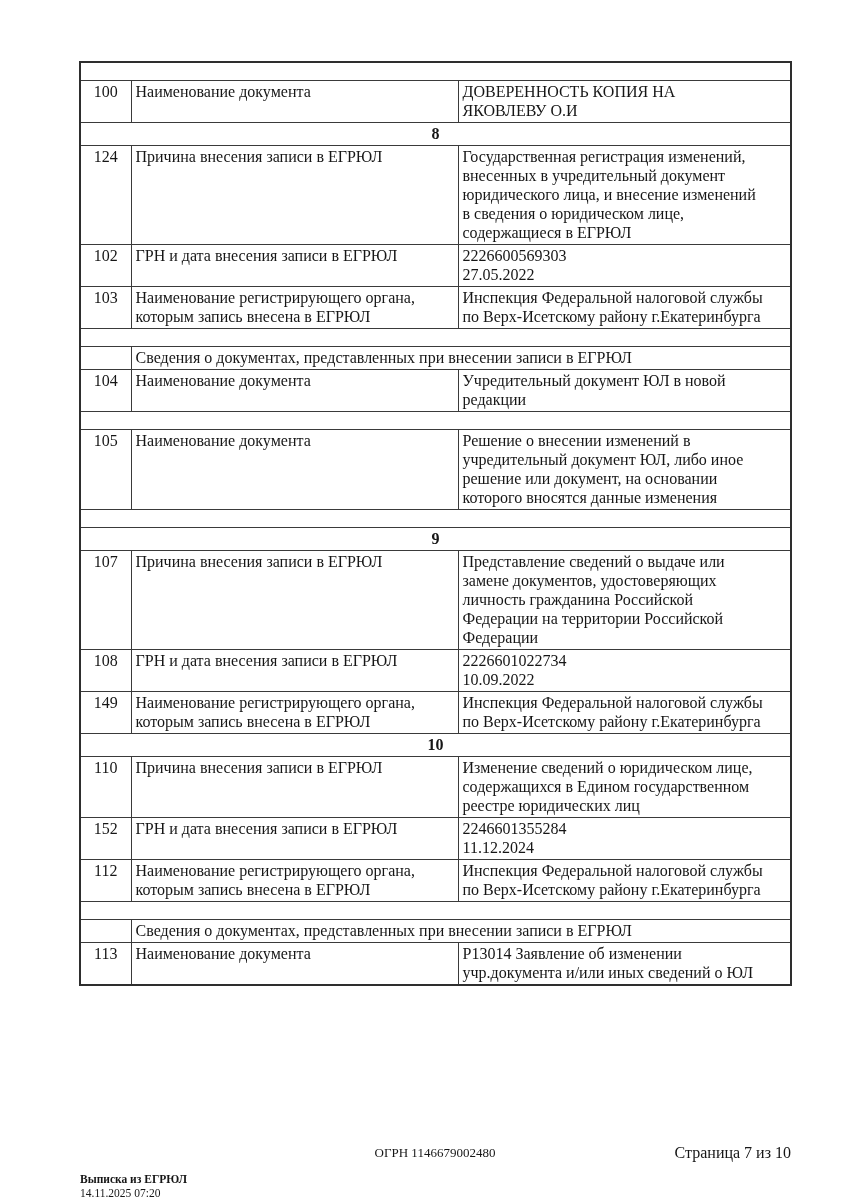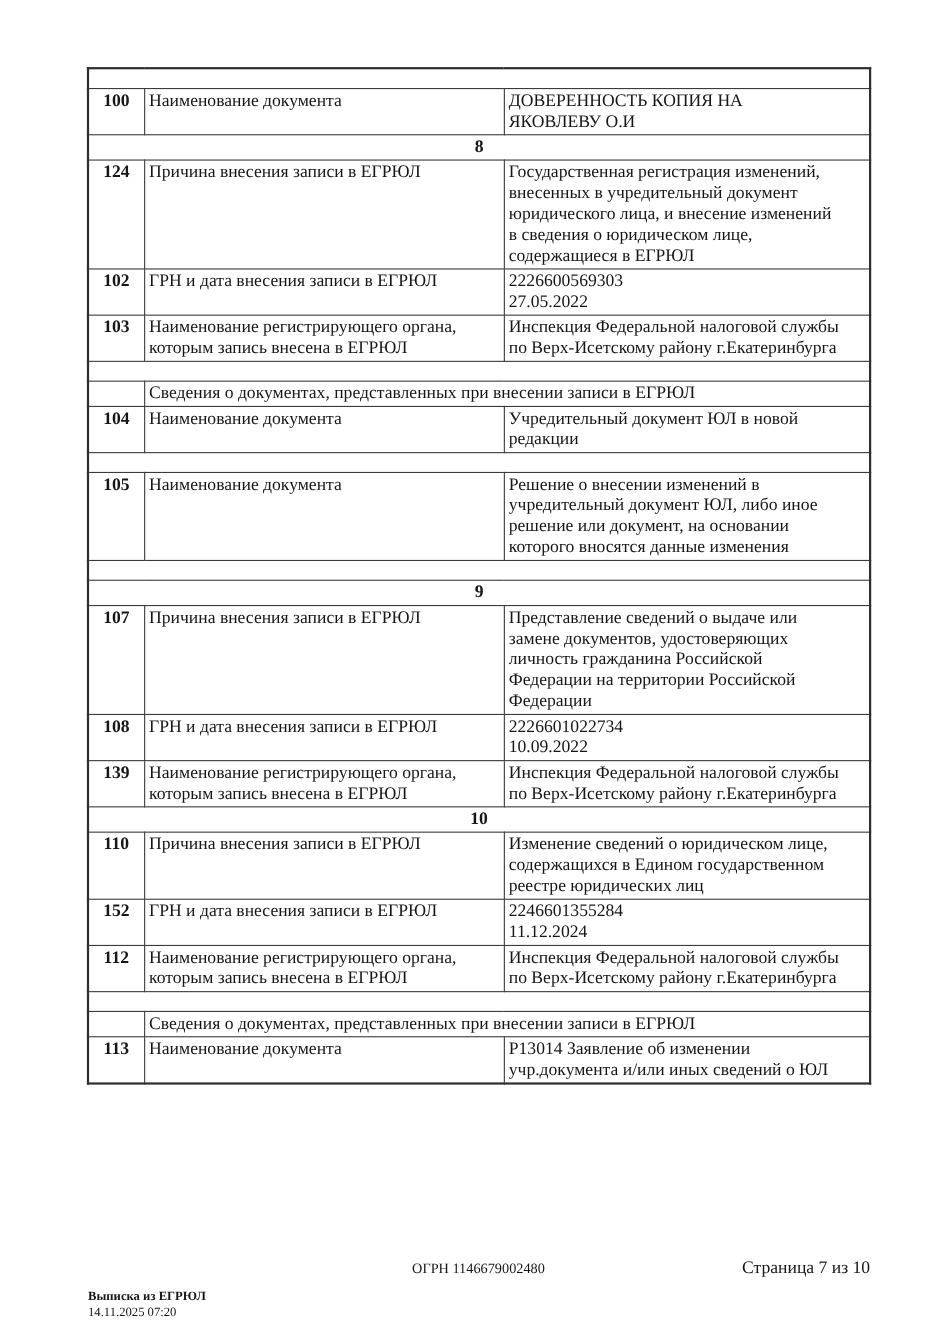--- a/index.html
+++ b/index.html
@@ -26,21 +26,21 @@
   }
   col.c-num { width: 51px; }
   col.c-lbl { width: 327px; }
   col.c-val { width: 333px; }
   table.doc td {
     border: 1px solid #3a3a3a;
     padding: 1px 4px 2px 4px;
     vertical-align: top;
     overflow: hidden;
   }
-  td.num { text-align: center; padding-left: 1px; padding-right: 1px; font-weight: bold; }
+  td.num { text-align: center; padding-left: 1px; padding-right: 1px; }
   td.lbl, td.val { white-space: pre-line; }
   tr.spacer td { height: 18px; }
   td.section { text-align: center; font-weight: bold; }
   td.subheader { white-space: nowrap; }
   .footer-left {
     position: absolute;
     left: 80px;
     top: 1133px;
     font-size: 11.5px;
     line-height: 13.5px;
@@ -149,21 +149,21 @@
 Федерации на территории Российской
 Федерации</td>
         </tr>
         <tr>
           <td class="num">108</td>
           <td class="lbl">ГРН и дата внесения записи в ЕГРЮЛ</td>
           <td class="val">2226601022734
 10.09.2022</td>
         </tr>
         <tr>
-          <td class="num">139</td>
+          <td class="num">149</td>
           <td class="lbl">Наименование регистрирующего органа,
 которым запись внесена в ЕГРЮЛ</td>
           <td class="val">Инспекция Федеральной налоговой службы
 по Верх-Исетскому району г.Екатеринбурга</td>
         </tr>
         <tr>
           <td colspan="3" class="section">10</td>
         </tr>
         <tr>
           <td class="num">110</td>

